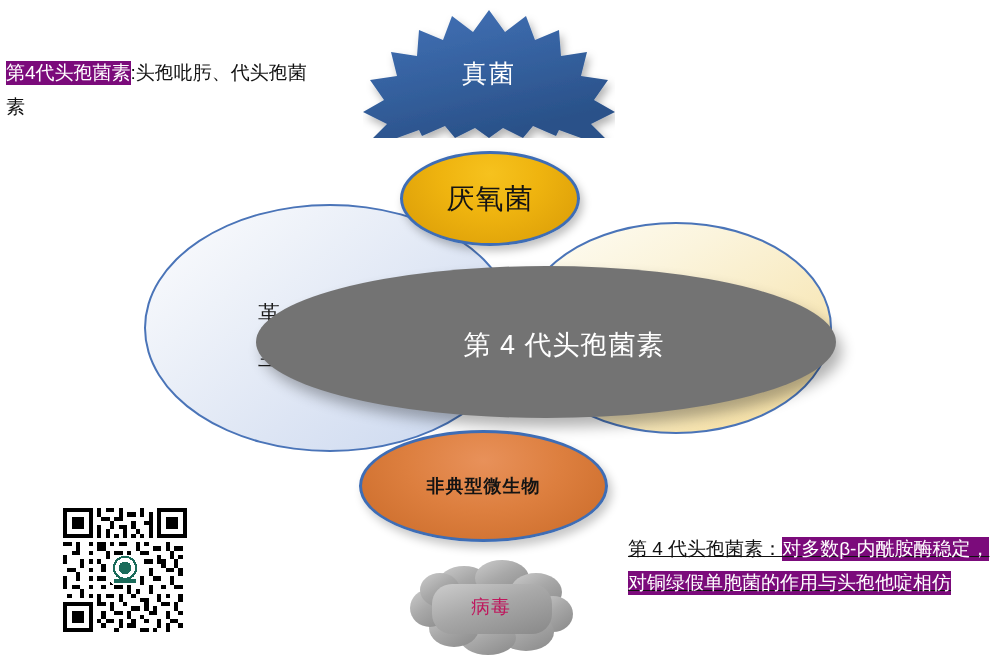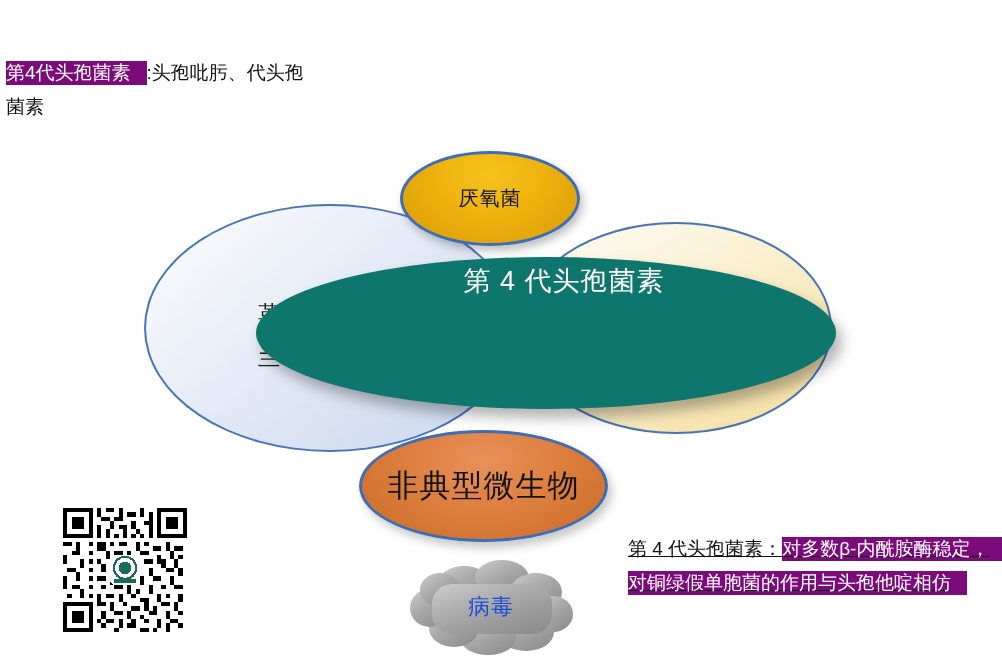--- a/index.html
+++ b/index.html
@@ -28,21 +28,21 @@
     font-family: "Liberation Sans", "DejaVu Sans", sans-serif;
     font-size: 19px;
     line-height: 34px;
     color: #111111;
     white-space: pre-wrap;
     z-index: 60;
   }
   .note .hl {
     background: #7B0B7B;
     color: #ffffff;
-    padding: 1px 16px 2px 0;
+    padding: 1px 0 2px 0;
     box-decoration-break: clone;
     -webkit-box-decoration-break: clone;
   }
 
   #note-left  { left: 6px;  top: 56px;  width: 312px; }
   #note-top-right { left: 628px; top: 58px; width: 372px; }
   #note-bottom-right { left: 628px; top: 532px; width: 372px; text-decoration: underline; }
 
   
   .bg-ellipse {
@@ -71,28 +71,28 @@
     font-size: 22px;
     line-height: 44px;
     color: #1a1a1a;
     z-index: 12;
     white-space: pre-wrap;
   }
 
   
   #ellipse-center {
     position: absolute;
-    left: 256px; top: 257px;
+    left: 256px; top: 266px;
     width: 580px; height: 152px;
     border-radius: 50%;
-    background: #0f766e;
+    background: #737373;
     box-shadow: 6px 9px 14px rgba(0,0,0,0.30);
     z-index: 40;
     display: flex;
-    align-items: flex-start;
+    align-items: center;
     justify-content: center;
   }
   #ellipse-center-label {
     color: #ffffff;
     font-size: 27px;
     letter-spacing: 1px;
     padding-left: 36px;
     padding-top: 6px;
   }
 
@@ -106,43 +106,44 @@
     box-sizing: border-box;
     background: radial-gradient(ellipse at 50% 22%, #f6c21e 0%, #efb40f 40%, #d89a07 100%);
     box-shadow: 3px 5px 9px rgba(0,0,0,0.25);
     z-index: 30;
     display: flex;
     align-items: center;
     justify-content: center;
   }
   #ellipse-anaerobe-label {
     color: #141414;
-    font-size: 20px;
+    font-size: 28px;
     letter-spacing: 1px;
   }
 
   
   #ellipse-atypical {
     position: absolute;
     left: 359px; top: 430px;
     width: 249px; height: 112px;
     border-radius: 50%;
     border: 3px solid #3E6DB5;
     box-sizing: border-box;
     background: radial-gradient(ellipse at 50% 26%, #e8915a 0%, #dd7f3f 45%, #c96a28 100%);
     box-shadow: 4px 6px 10px rgba(0,0,0,0.22);
     z-index: 45;
     display: flex;
     align-items: center;
     justify-content: center;
   }
   #ellipse-atypical-label {
     color: #141414;
-    font-size: 31px;
+    font-size: 18px;
     letter-spacing: 1px;
+    font-weight: bold;
   }
 
   
   #starburst {
     position: absolute;
     left: 363px; top: 8px;
     width: 252px; height: 130px;
     z-index: 35;
   }
   #starburst svg { display: block; width: 100%; height: 100%; }
@@ -167,22 +168,22 @@
     z-index: 35;
   }
   #cloud svg { display: block; width: 100%; height: 100%; }
   #cloud-label {
     position: absolute;
     left: 0; top: 0;
     width: 170px; height: 98px;
     display: flex;
     align-items: center;
     justify-content: center;
-    color: #1d4ed8;
-    font-size: 22px;
+    color: #be185d;
+    font-size: 19px;
     letter-spacing: 1px;
     pointer-events: none;
   }
 
   
   #qrcode {
     position: absolute;
     left: 63px; top: 508px;
     width: 124px; height: 124px;
     z-index: 50;
@@ -199,20 +200,36 @@
 
 
   <div class="note" id="note-bottom-right"><span>第 4 代头孢菌素：</span><span class="hl">对多数β-内酰胺酶稳定，对铜绿假单胞菌的作用与头孢他啶相仿</span></div>
 
   <div class="bg-ellipse" id="ellipse-left"></div>
   <div class="bg-ellipse" id="ellipse-right"></div>
 
   <div id="hidden-label">革
 兰</div>
 
+  <div id="starburst">
+    <svg viewBox="0 0 252 130" xmlns="http://www.w3.org/2000/svg">
+      <defs>
+        <linearGradient id="gradStar" x1="0" y1="0" x2="0.45" y2="1">
+          <stop offset="0%" stop-color="#4372B8"></stop>
+          <stop offset="55%" stop-color="#35619F"></stop>
+          <stop offset="100%" stop-color="#2A5189"></stop>
+        </linearGradient>
+        <filter id="shStar" x="-25%" y="-25%" width="160%" height="170%">
+          <feDropShadow dx="3" dy="5" stdDeviation="4" flood-color="#000000" flood-opacity="0.30"></feDropShadow>
+        </filter>
+      </defs>
+      <polygon filter="url(#shStar)" fill="url(#gradStar)" points="126,2 142,24 163,8 172,32 196,22 198,48 224,44 218,68 245,72 231,92 252,104 228,116 242,130 214,130 218,130 196,122 193,128 170,118 160,130 140,120 126,130 112,120 92,130 82,118 59,128 56,122 34,130 38,130 10,130 24,116 0,104 21,92 7,72 34,68 28,44 54,48 56,22 80,32 89,8 110,24"></polygon>
+    </svg>
+    <div id="starburst-label">真菌</div>
+  </div>
 
   <div id="ellipse-anaerobe">
     <span id="ellipse-anaerobe-label">厌氧菌</span>
   </div>
 
   <div id="ellipse-center">
     <span id="ellipse-center-label">第 4 代头孢菌素</span>
   </div>
 
   <div id="ellipse-atypical">

